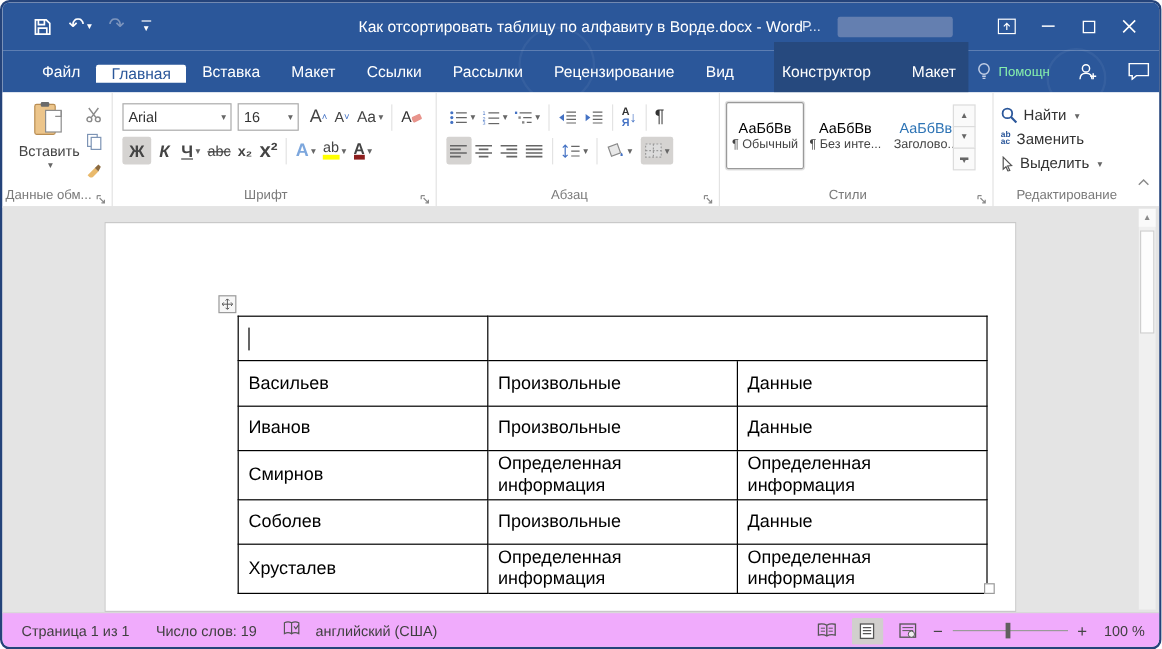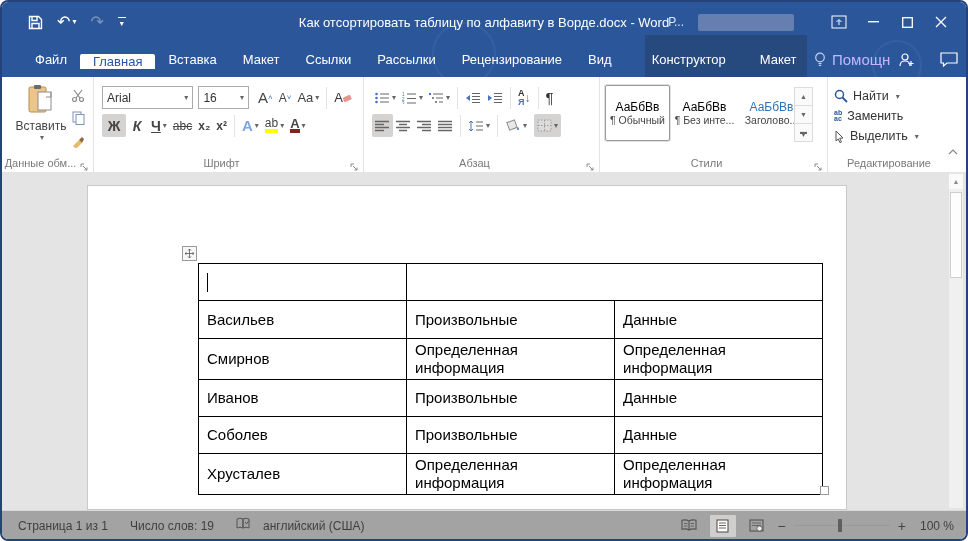--- a/index.html
+++ b/index.html
@@ -22,21 +22,21 @@
   .cap-btn svg{display:block;}
   
   .tabrow{position:absolute;left:0;top:40px;width:100%;height:35px;background:#2b579a;}
   .ctx-bg{position:absolute;left:643px;top:-7px;width:162px;height:42px;background:#26497e;}
   .deco{position:absolute;border:2px solid rgba(255,255,255,0.05);border-radius:50%;}
   .tabs{position:absolute;left:0;top:0;height:35px;display:flex;align-items:center;padding-left:20px;}
   .tab{position:relative;display:flex;align-items:center;padding:0 13px;font-size:13px;color:#fff;white-space:nowrap;}
   .tab.active{background:#fff;color:#2b579a;margin-top:4px;border-radius:2px 2px 0 0;}
   .tab.gap{margin-left:6px;}
   .tellme{position:absolute;left:812px;top:0;height:35px;display:flex;align-items:center;gap:6px;
-          color:#c4b5fd;font-size:15px;}
+          color:#86efac;font-size:11px;}
   .icon-right{position:absolute;top:0;height:35px;display:flex;align-items:center;color:#fff;}
   
   .ribbon{position:absolute;left:0;top:75px;width:100%;height:95px;background:#fff;border-bottom:1px solid #d4d4d4;}
   .grp{position:absolute;top:0;height:95px;border-right:1px solid #e3e3e3;box-sizing:border-box;}
   .grp-label{position:absolute;bottom:3px;left:0;right:14px;text-align:center;font-size:11px;color:#7a7a7a;white-space:nowrap;overflow:hidden;}
   .launcher{position:absolute;bottom:4px;right:3px;width:10px;height:10px;}
   .g-clip{left:0;width:92px;}
   .g-font{left:92px;width:270px;}
   .g-par{left:362px;width:236px;}
   .g-sty{left:598px;width:228px;}
@@ -79,21 +79,21 @@
   .doc-table td{border:1px solid #000;font-size:15px;color:#000;padding:2px 8px;vertical-align:middle;line-height:18px;
                 overflow:hidden;}
   .tbl-handle{position:absolute;left:94px;top:60px;width:13px;height:13px;border:1px solid #9b9b9b;background:#f7f7f7;
               display:flex;align-items:center;justify-content:center;}
   .resize-sq{position:absolute;left:732px;top:300px;width:7px;height:7px;border:1px solid #9b9b9b;background:#fff;}
   .caret{display:inline-block;width:1px;height:19px;background:#000;vertical-align:middle;}
   .vscroll{position:absolute;right:3px;top:2px;width:14px;bottom:2px;background:#f0f0f0;}
   .vscroll .arrow{width:14px;height:15px;display:flex;align-items:center;justify-content:center;font-size:7px;color:#8a8a8a;background:#fafafa;}
   .vscroll .thumb{position:absolute;left:1px;top:18px;width:12px;height:86px;background:#fdfdfd;border:1px solid #cfcfcf;box-sizing:border-box;}
   
-  .statusbar{position:absolute;left:0;top:508px;width:100%;height:29px;background:#a3a3a3;border-top:1px solid #d9d9d9;
+  .statusbar{position:absolute;left:0;top:508px;width:100%;height:29px;background:#f0abfc;border-top:1px solid #d9d9d9;
              display:flex;align-items:center;font-size:12px;color:#3f3f3f;}
   .sb-left{display:flex;align-items:center;margin-left:16px;gap:22px;}
   .sb-right{position:absolute;right:12px;display:flex;align-items:center;gap:8px;}
   .viewbtn{width:26px;height:22px;display:flex;align-items:center;justify-content:center;border-radius:1px;}
   .viewbtn.on{background:#d1cfcd;}
   .zoomtrack{position:relative;width:96px;height:22px;}
   .zoomtrack .line{position:absolute;left:0;right:0;top:10px;height:1px;background:#9a9a9a;}
   .zoomtrack .thumb{position:absolute;left:44px;top:4px;width:4px;height:13px;background:#5f5f5f;}
   .zoomsym{font-size:14px;color:#444;}
 </style>
@@ -252,21 +252,21 @@
       </div>
       <div class="row2">
         <span class="rb on fx" style="width:18px;">Ж</span>
         <span class="rb" style="font-style:italic;font-weight:bold;width:16px;">К</span>
         <span class="rb">
             <span style="text-decoration:underline;font-weight:bold;">Ч</span>
             <span class="dd8">▾</span>
           </span>
         <span class="rb" style="font-size:12px;text-decoration:line-through;">abc</span>
         <span class="rb" style="font-size:12px;font-weight:bold;">х₂</span>
-        <span class="rb" style="font-size:12px;font-weight:bold;">х²</span>
+        <span class="rb" style="font-size:17px;font-weight:bold;">х²</span>
         <span class="vsep"></span>
         <span class="rb">
             <span style="color:#7da7dd;font-weight:bold;font-size:15px;">А</span>
             <span class="dd8">▾</span>
           </span>
         <span class="rb">
             <span class="underbar" style="border-color:#ffff00;font-size:12px;">ab</span>
             <span class="dd8">▾</span>
           </span>
         <span class="rb">
@@ -467,29 +467,29 @@
         <tbody>
             <tr style="height:37px;">
           <td><span class="caret"></span><span></span></td>
           <td colspan="2"><span></span></td>
         </tr>
         <tr style="height:38px;">
           <td>Васильев</td>
           <td>Произвольные</td>
           <td>Данные</td>
         </tr>
+        <tr style="height:37px;">
+          <td>Иванов</td>
+          <td>Произвольные</td>
+          <td>Данные</td>
+        </tr>
         <tr style="height:38px;">
           <td>Смирнов</td>
           <td>Определенная информация</td>
           <td>Определенная информация</td>
-        </tr>
-        <tr style="height:37px;">
-          <td>Иванов</td>
-          <td>Произвольные</td>
-          <td>Данные</td>
         </tr>
         <tr style="height:37px;">
           <td>Соболев</td>
           <td>Произвольные</td>
           <td>Данные</td>
         </tr>
         <tr style="height:37px;">
           <td>Хрусталев</td>
           <td>Определенная информация</td>
           <td>Определенная информация</td>

